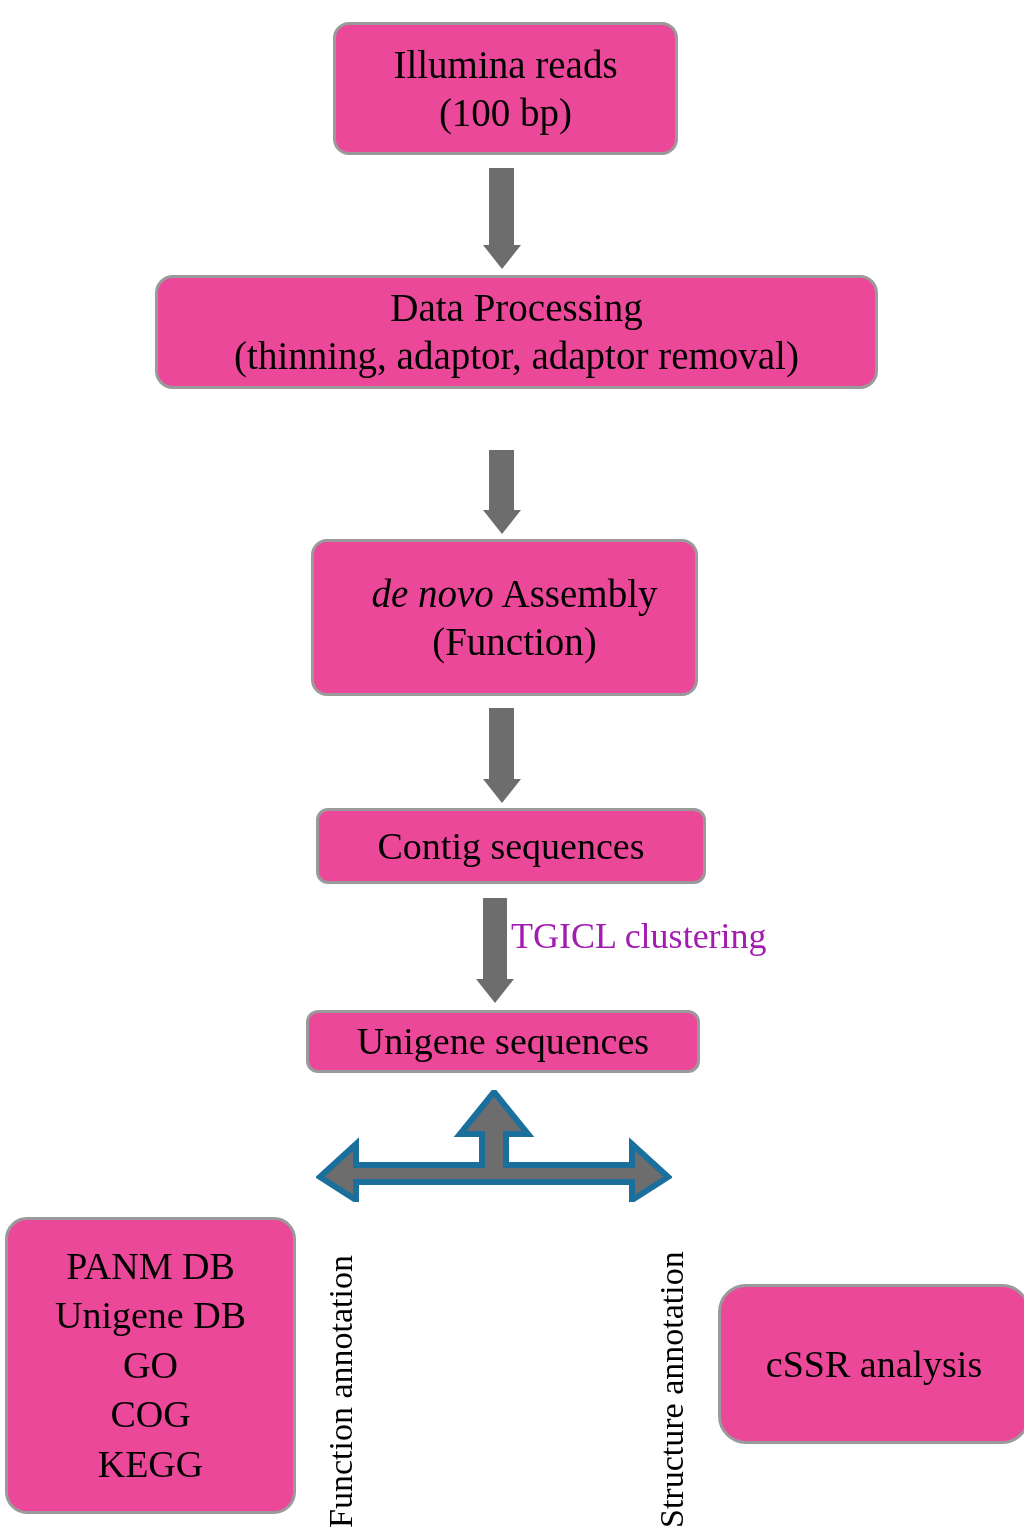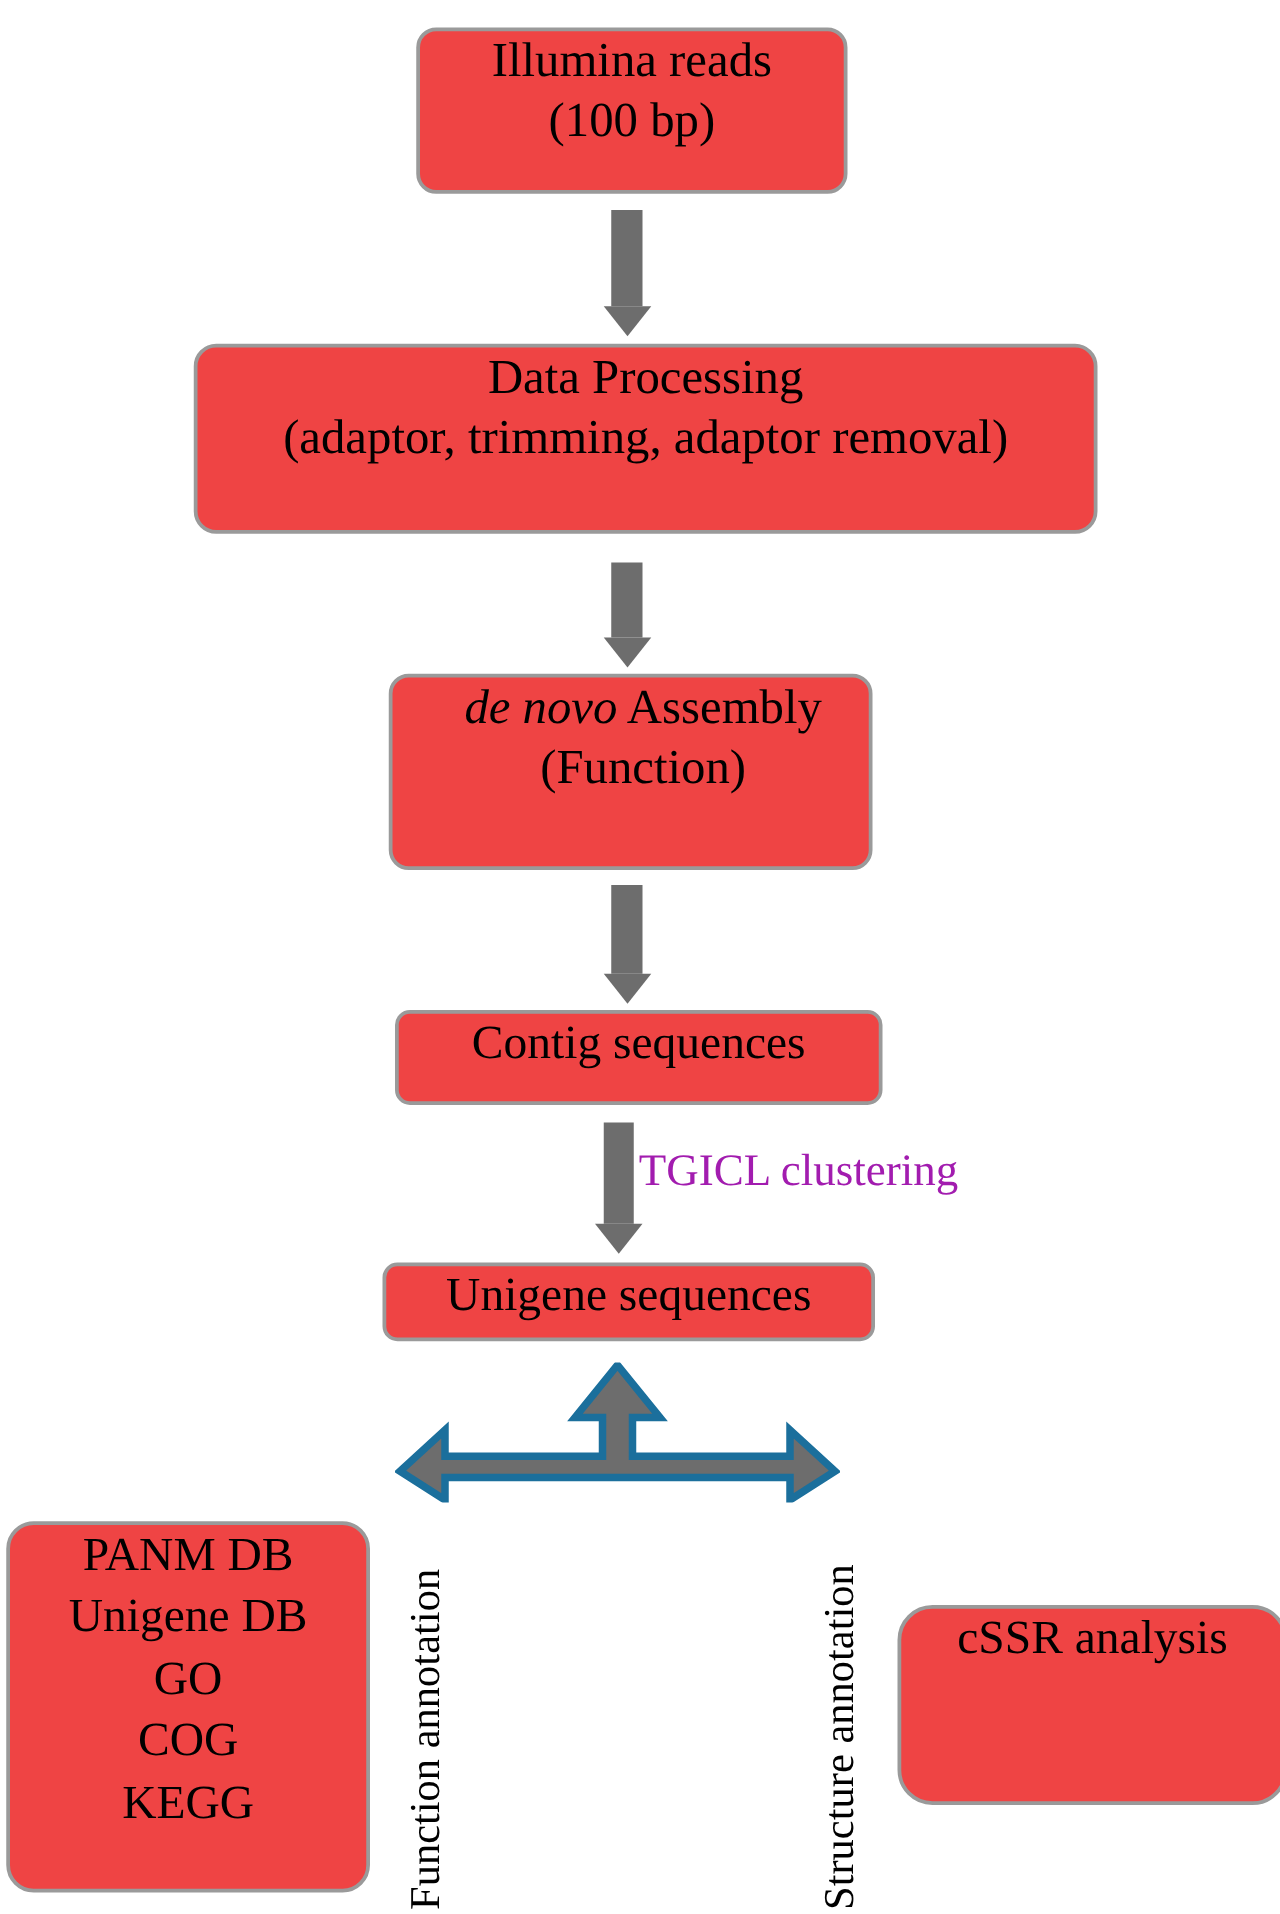--- a/index.html
+++ b/index.html
@@ -17,37 +17,37 @@
     width: 1024px;
     height: 1531px;
     background: #ffffff;
     overflow: hidden;
   }
 
   
   .fbox {
     position: absolute;
     box-sizing: border-box;
-    background: #ef4444;
+    background: #ec4899;
     border: 3px solid #9a9a9a;
     border-radius: 14px;
     display: flex;
     flex-direction: column;
     align-items: center;
-    justify-content: flex-start;
+    justify-content: center;
     text-align: center;
     line-height: 1.22;
     color: #000000;
   }
   .fbox .ln { display: block; white-space: nowrap; }
   .ital { font-style: italic; }
 
   
   #box-illumina   { left: 333px; top: 22px;   width: 345px; height: 133px; font-size: 39px; border-radius: 16px; }
-  #box-dataproc   { left: 155px; top: 275px;  width: 723px; height: 152px; font-size: 39px; border-radius: 18px; }
+  #box-dataproc   { left: 155px; top: 275px;  width: 723px; height: 114px; font-size: 39px; border-radius: 18px; }
   #box-denovo     { left: 311px; top: 539px;  width: 387px; height: 157px; font-size: 39px; border-radius: 16px; padding-left: 20px; }
   #box-contig     { left: 316px; top: 808px;  width: 390px; height: 76px;  font-size: 38px; border-radius: 12px; }
   #box-unigene    { left: 306px; top: 1010px; width: 394px; height: 63px;  font-size: 38px; border-radius: 12px; }
   #box-databases  { left: 5px;   top: 1217px; width: 291px; height: 297px; font-size: 38px; border-radius: 22px; line-height: 1.30; }
   #box-cssr       { left: 700px; top: 1284px; width: 312px; height: 160px; font-size: 38px; border-radius: 28px; margin-left: 18px; }
 
   
   .garrow { position: absolute; }
   .garrow .shaft {
     position: absolute;
@@ -122,21 +122,21 @@
     <span class="ln">(100 bp)</span>
   </div>
 
   <div class="garrow" id="arrow-1">
     <div class="shaft"></div>
     <div class="head"></div>
   </div>
 
   <div class="fbox" id="box-dataproc">
     <span class="ln">Data Processing</span>
-    <span class="ln">(adaptor, trimming, adaptor removal)</span>
+    <span class="ln">(thinning, adaptor, adaptor removal)</span>
   </div>
 
   <div class="garrow" id="arrow-2">
     <div class="shaft"></div>
     <div class="head"></div>
   </div>
 
   <div class="fbox" id="box-denovo">
     <span class="ln"><em class="ital">de novo</em><span> Assembly</span></span>
     <span class="ln">(Function)</span>

